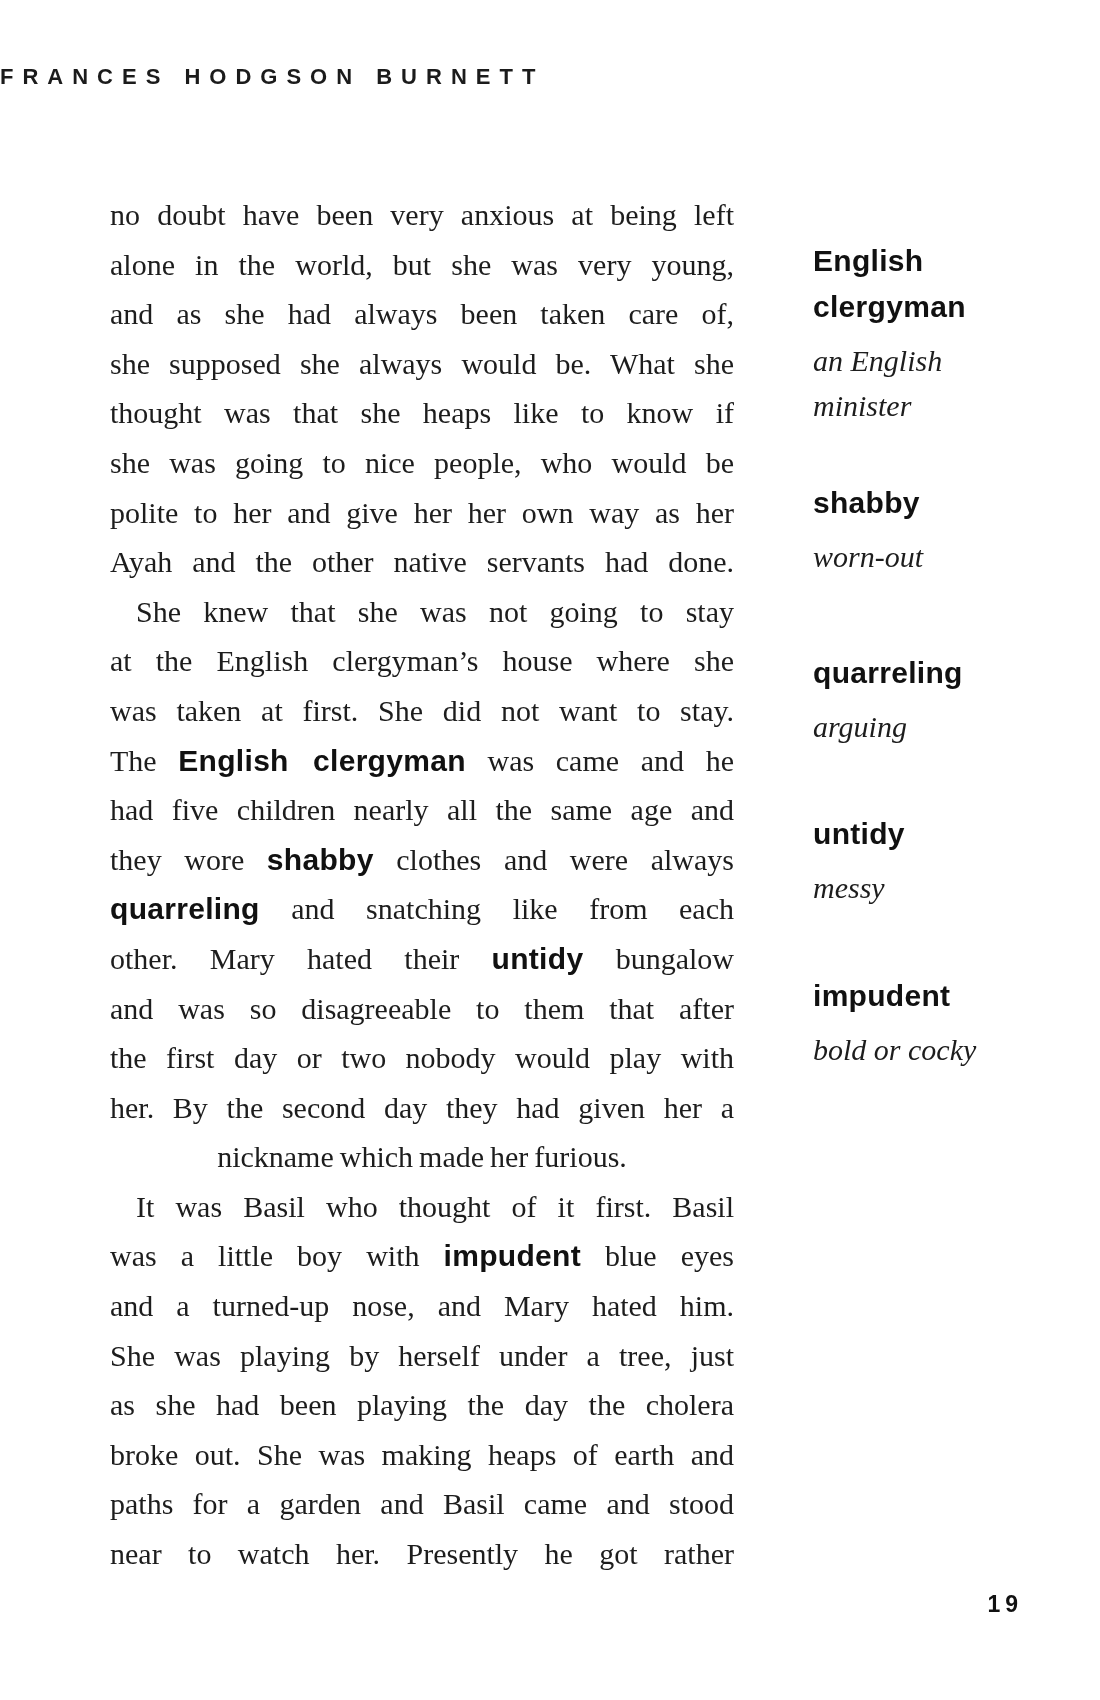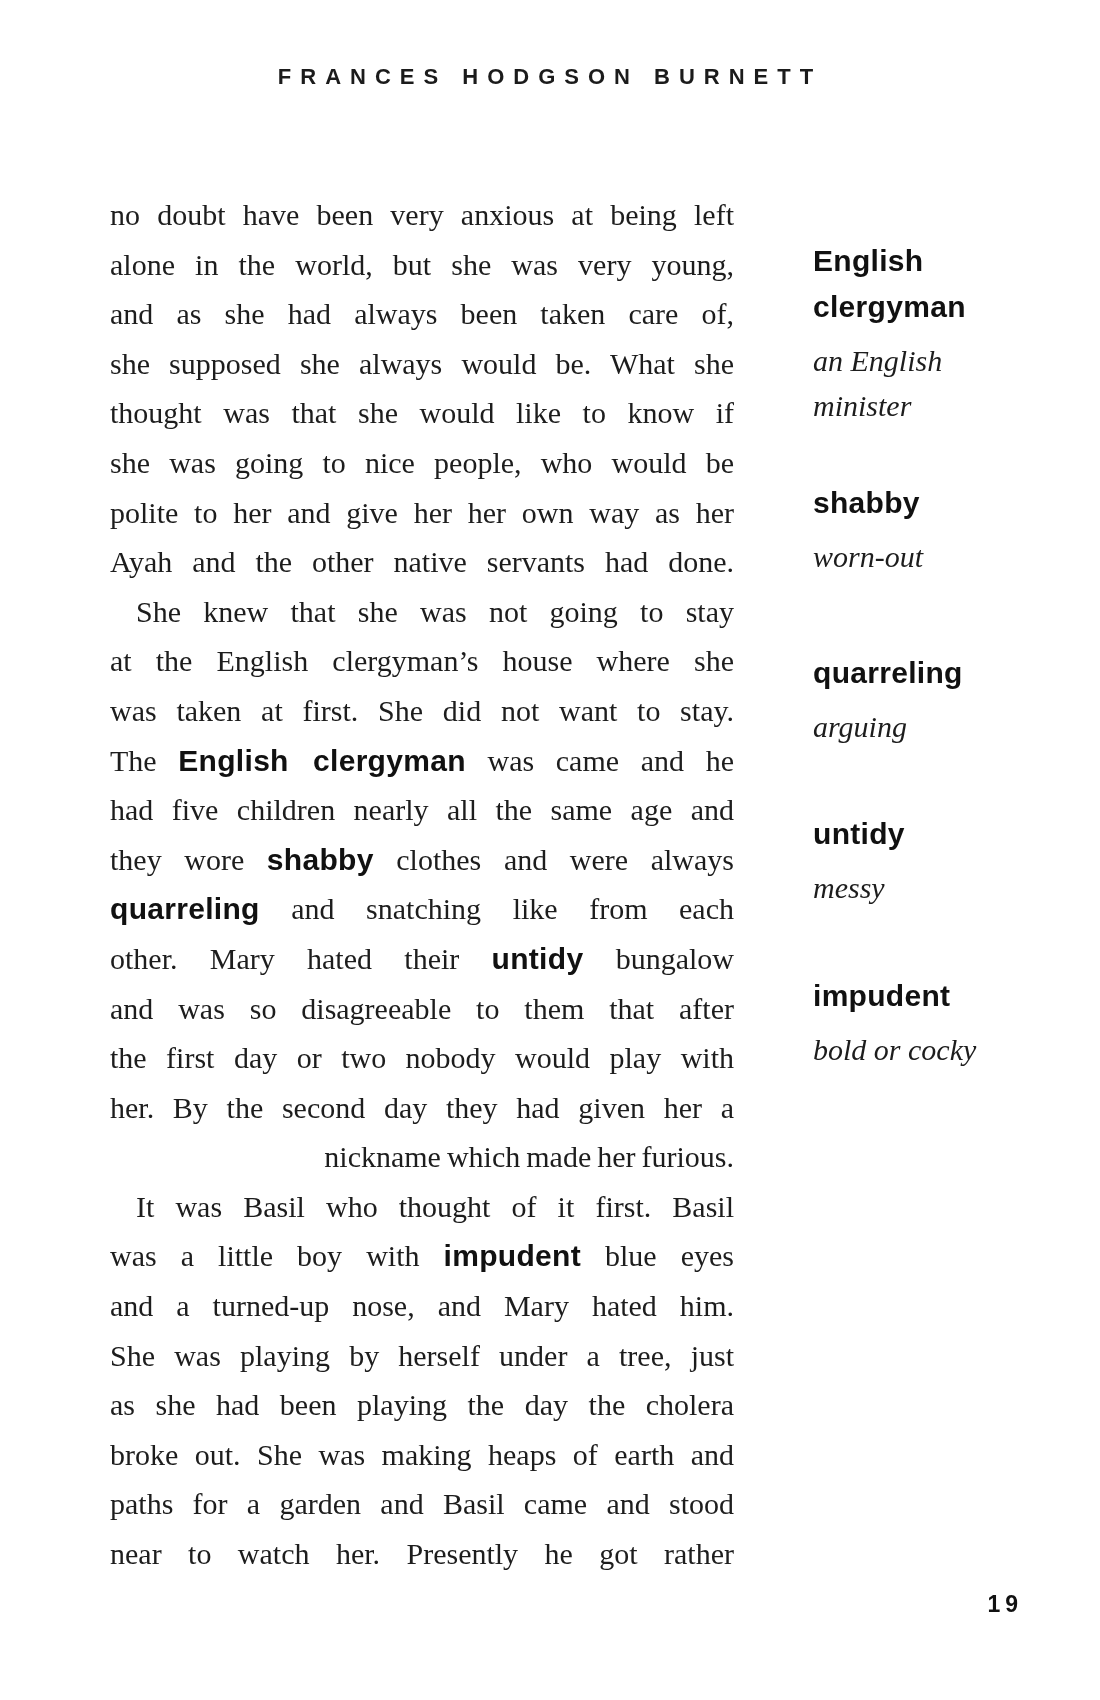--- a/index.html
+++ b/index.html
@@ -14,42 +14,41 @@
     background: #ffffff;
     color: #1d1d1d;
     overflow: hidden;
     font-family: "Liberation Serif", serif;
   }
   .running-header {
     position: absolute;
     top: 64px;
     left: 0;
     right: 0;
-    text-align: center;
     font-family: "Liberation Sans", sans-serif;
     font-weight: 700;
     font-size: 22px;
     letter-spacing: 9px;
     color: #1b1b1b;
     white-space: nowrap;
   }
   .body-col {
     position: absolute;
     left: 110px;
     top: 190px;
     width: 624px;
     font-size: 30px;
     line-height: 49.6px;
     word-spacing: -1.5px;
     color: #1d1d1d;
   }
   .line {
     height: 49.6px;
     white-space: nowrap;
-    text-align: right;
+    text-align: center;
   }
   .line.j {
     white-space: normal;
     text-align: justify;
     text-align-last: justify;
     overflow: hidden;
   }
   .line.ind {
     text-indent: 26px;
   }
@@ -106,21 +105,21 @@
 
 <div class="page">
 
   <div class="running-header">FRANCES HODGSON BURNETT</div>
 
   <div class="body-col">
       <div class="line j"><span>no doubt have been very anxious at being left</span></div>
       <div class="line j"><span>alone in the world, but she was very young,</span></div>
       <div class="line j"><span>and as she had always been taken care of,</span></div>
       <div class="line j"><span>she supposed she always would be. What she</span></div>
-      <div class="line j"><span>thought was that she would like to know if</span></div>
+      <div class="line j"><span>thought was that she heaps like to know if</span></div>
       <div class="line j"><span>she was going to nice people, who would be</span></div>
       <div class="line j"><span>polite to her and give her her own way as her</span></div>
       <div class="line j"><span>Ayah and the other native servants had done.</span></div>
       <div class="line j ind"><span>She knew that she was not going to stay</span></div>
       <div class="line j"><span>at the English clergyman’s house where she</span></div>
       <div class="line j"><span>was taken at first. She did not want to stay.</span></div>
       <div class="line j"><span>The </span><span class="bt">English clergyman</span><span> was came and he</span></div>
       <div class="line j"><span>had five children nearly all the same age and</span></div>
       <div class="line j"><span>they wore </span><span class="bt">shabby</span><span> clothes and were always</span></div>
       <div class="line j"><span class="bt">quarreling</span><span> and snatching like from each</span></div>

